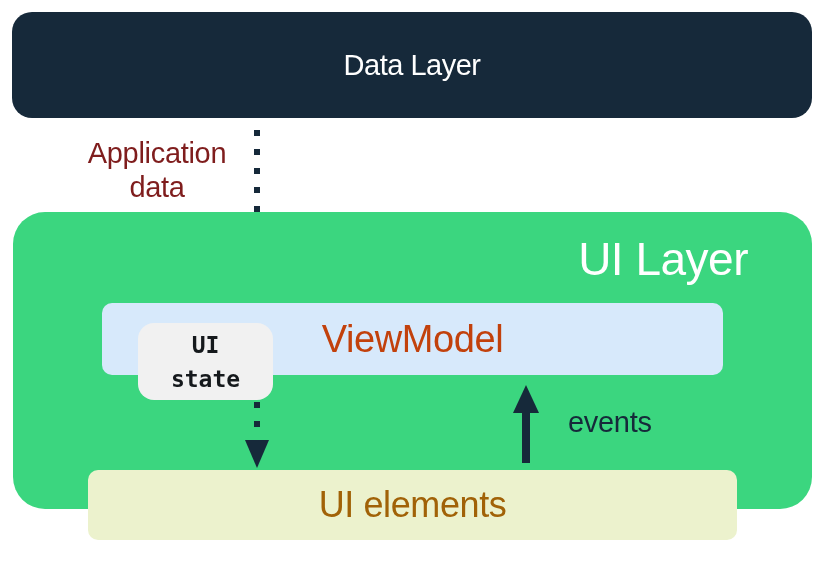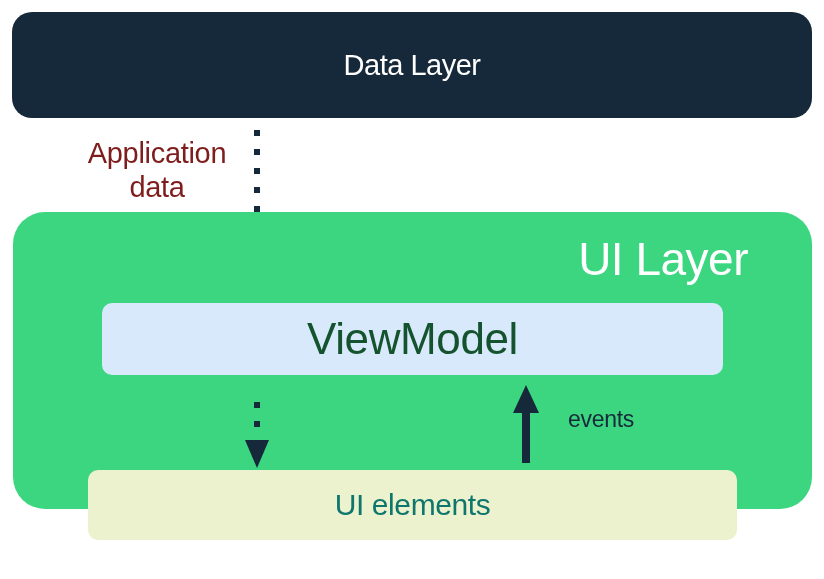--- a/index.html
+++ b/index.html
@@ -82,22 +82,22 @@
   
   .viewmodel {
     position: absolute;
     left: 102px; top: 303px;
     width: 621px; height: 72px;
     background: #D7E9FB;
     border-radius: 10px;
     display: flex; align-items: center; justify-content: center;
   }
   .viewmodel span {
-    color: #14532d;
-    font-size: 44px;
+    color: #c2410c;
+    font-size: 38px;
     letter-spacing: -0.4px;
   }
 
   
   .ui-state {
     position: absolute;
     left: 138px; top: 323px;
     width: 135px; height: 77px;
     background: #F1F1F1;
     border-radius: 16px;
@@ -117,22 +117,22 @@
   
   .ui-elements {
     position: absolute;
     left: 88px; top: 470px;
     width: 649px; height: 70px;
     background: #ECF2CD;
     border-radius: 10px;
     display: flex; align-items: center; justify-content: center;
   }
   .ui-elements span {
-    color: #0f766e;
-    font-size: 30px;
+    color: #a16207;
+    font-size: 36px;
     letter-spacing: -0.4px;
   }
 
   
   .events-head {
     position: absolute;
     left: 513px; top: 385px;
     width: 0; height: 0;
     border-left: 13px solid transparent;
     border-right: 13px solid transparent;
@@ -141,21 +141,21 @@
   .events-shaft {
     position: absolute;
     left: 522px; top: 410px;
     width: 8px; height: 53px;
     background: #16293A;
   }
   .events-label {
     position: absolute;
     left: 568px; top: 406px;
     color: #16293A;
-    font-size: 23px;
+    font-size: 29px;
     letter-spacing: -0.3px;
   }
 </style>
 </head>
 <body>
 
 <div class="canvas">
 
   <div class="data-layer">
     <span>Data Layer</span>
@@ -167,20 +167,23 @@
   <div class="arrowhead-down ah1"></div>
 
   <div class="ui-layer">
     <div class="ui-layer-title">UI Layer</div>
   </div>
 
   <div class="viewmodel">
     <span>ViewModel</span>
   </div>
 
+  <div class="ui-state">
+    <span>UI state</span>
+  </div>
 
   <div class="dots dots2"></div>
   <div class="arrowhead-down ah2"></div>
 
   <div class="ui-elements">
     <span>UI elements</span>
   </div>
 
   <div class="events-head"></div>
   <div class="events-shaft"></div>

